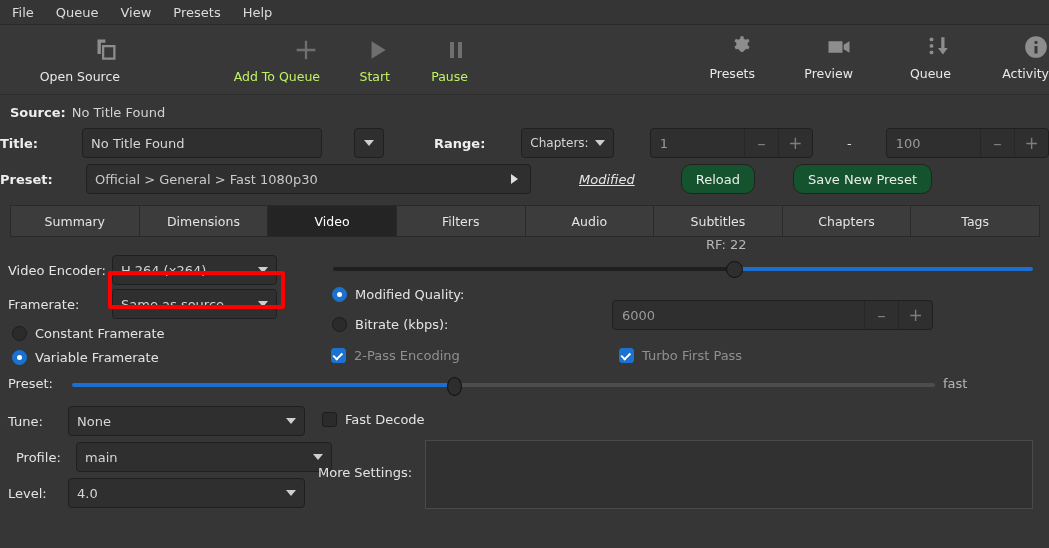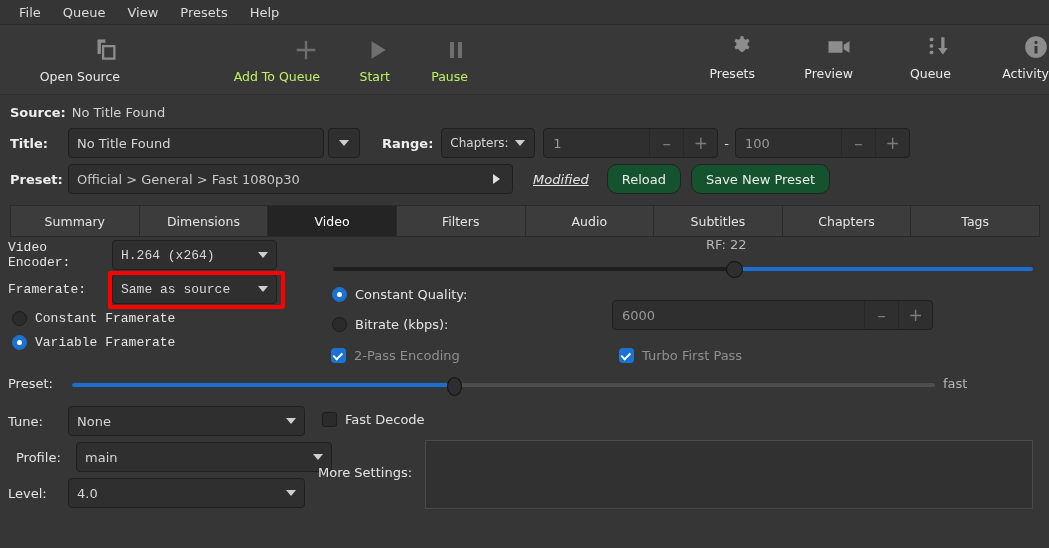--- a/index.html
+++ b/index.html
@@ -11,21 +11,21 @@
     overflow: hidden;
   }
   #app { position: relative; width: 1049px; height: 548px; }
 
   
   .menubar {
     height: 25px;
     background: #353535;
     display: flex;
     align-items: center;
-    padding-left: 8px;
+    padding-left: 1px;
     border-bottom: 1px solid #2b2b2b;
   }
   .menu-item {
     font-size: 13px;
     color: #dcdcdc;
     padding: 2px 11px;
     cursor: default;
   }
 
   
@@ -59,21 +59,21 @@
   .srcrow {
     height: 28px;
     display: flex;
     align-items: center;
     padding-left: 10px;
     font-size: 13px;
   }
   .srcrow .k { font-weight: bold; color: #eee; margin-right: 6px; }
   .srcrow .v { color: #d2d2d2; }
 
-  .row { display: flex; align-items: center; padding-left: 10px; height: 36px; }
+  .row { display: flex; align-items: center; height: 36px; gap: 28px; }
   .lab {
     font-size: 13px; font-weight: bold; color: #eeeeee;
     white-space: nowrap;
   }
 
   
   .combo {
     background: #2f2f2f;
     border: 1px solid #1f1f1f;
     border-radius: 4px;
@@ -179,21 +179,21 @@
     margin-right: -1px;
     display: flex; align-items: center; justify-content: center;
     font-size: 12.5px; color: #e4e4e4;
     cursor: default;
   }
   .tab.active { background: #242424; color: #ffffff; }
 
   
   .panel { position: relative; height: 288px; }
 
-  .lcol { position: absolute; left: 0; top: 1px; width: 310px; font-family: Liberation Mono, monospace; }
+  .lcol { position: absolute; left: 0; top: 16px; width: 310px; }
   .lrow { display: flex; align-items: center; height: 34px; padding-left: 8px; }
   .lrow .llab { font-size: 13px; color: #e4e4e4; width: 104px; }
   .lrow .llab.w { width: 60px; }
 
   .radio {
     width: 15px; height: 15px; border-radius: 50%;
     border: 1px solid #1c1c1c; background: #2b2b2b;
     display: inline-flex; align-items: center; justify-content: center;
     flex: 0 0 auto;
   }
@@ -420,21 +420,21 @@
 
     <div class="hl-box" style="left:108px;top:34px;width:177px;height:38px"></div>
 
     <div class="sl-txt" style="left:706px;top:0px">RF: 22</div>
     <div class="slider" style="left:333px;top:30px;width:402px;background:#1f1f1f"></div>
     <div class="slider" style="left:735px;top:30px;width:298px;background:#1b6fd0"></div>
     <div class="sl-handle" style="left:726px;top:24px"></div>
 
     <div style="position:absolute;left:332px;top:50px;display:flex;align-items:center">
       <span class="radio on"></span>
-      <span class="radlab">Constant Quality:</span>
+      <span class="radlab">Modified Quality:</span>
     </div>
 
     <div style="position:absolute;left:332px;top:80px;display:flex;align-items:center">
       <span class="radio"></span>
       <span class="radlab">Bitrate (kbps):</span>
     </div>
 
     <div class="spin" style="position:absolute;left:612px;top:63px;width:321px">
       <span class="sval">6000</span>
       <span class="sbtn">–</span>

